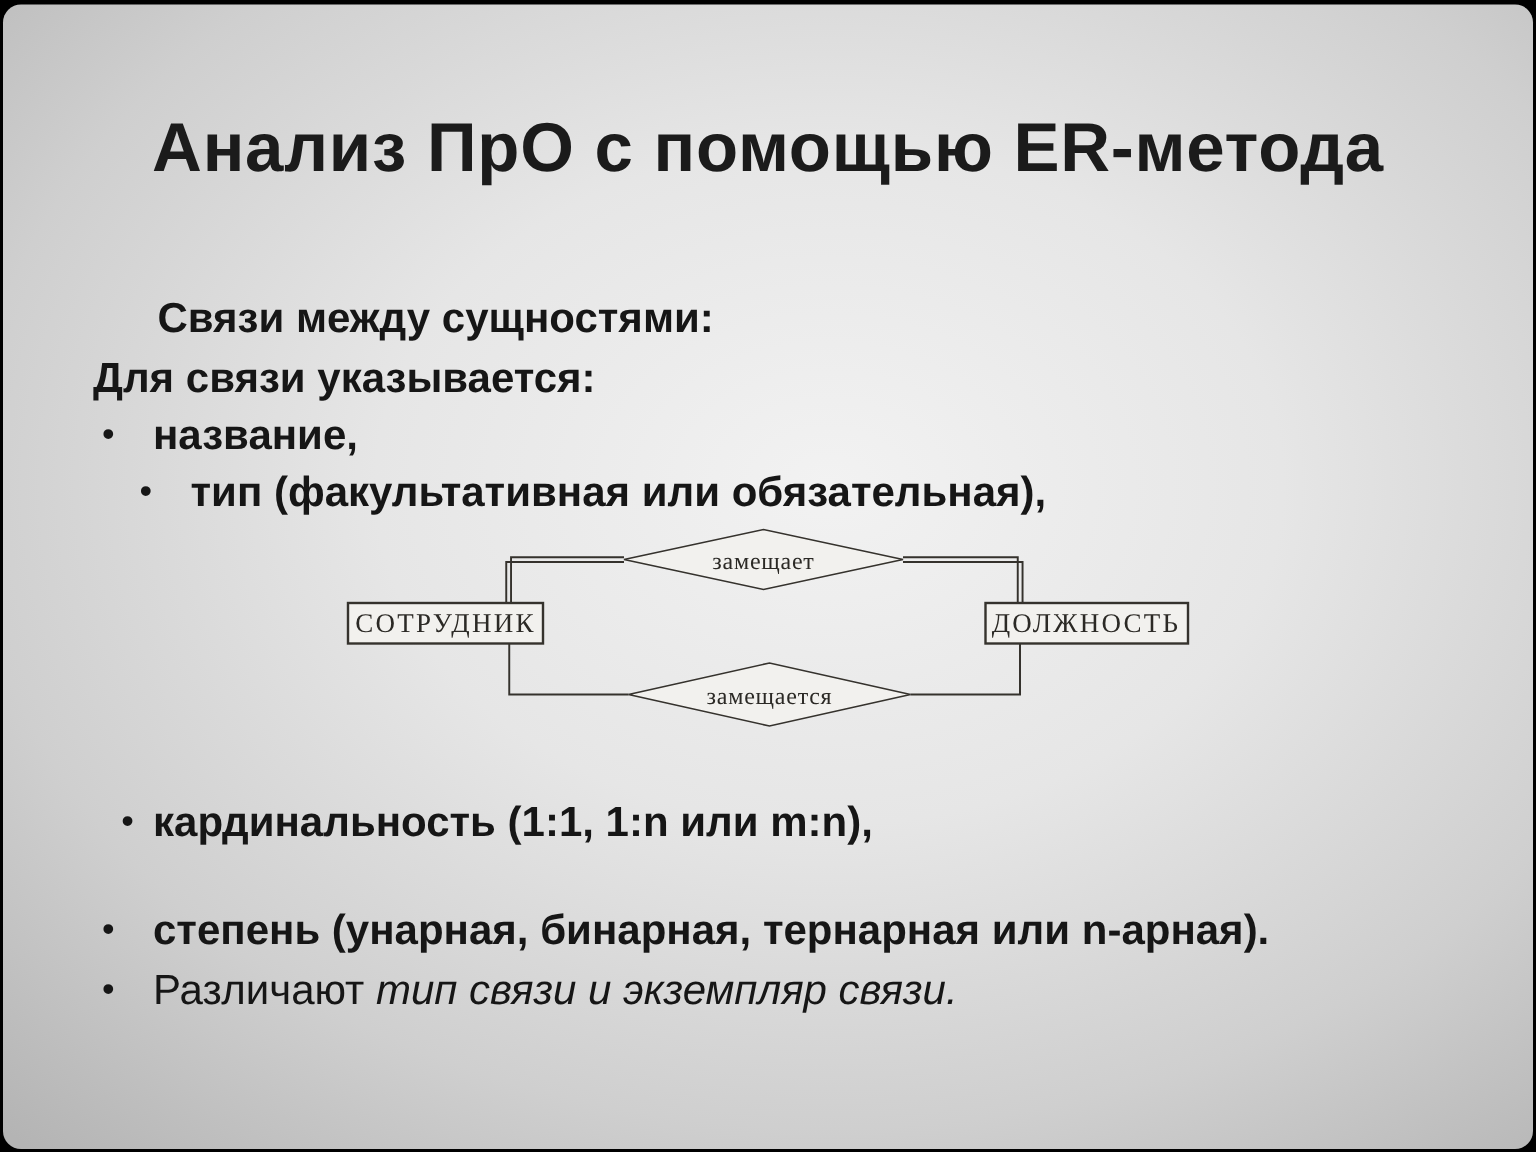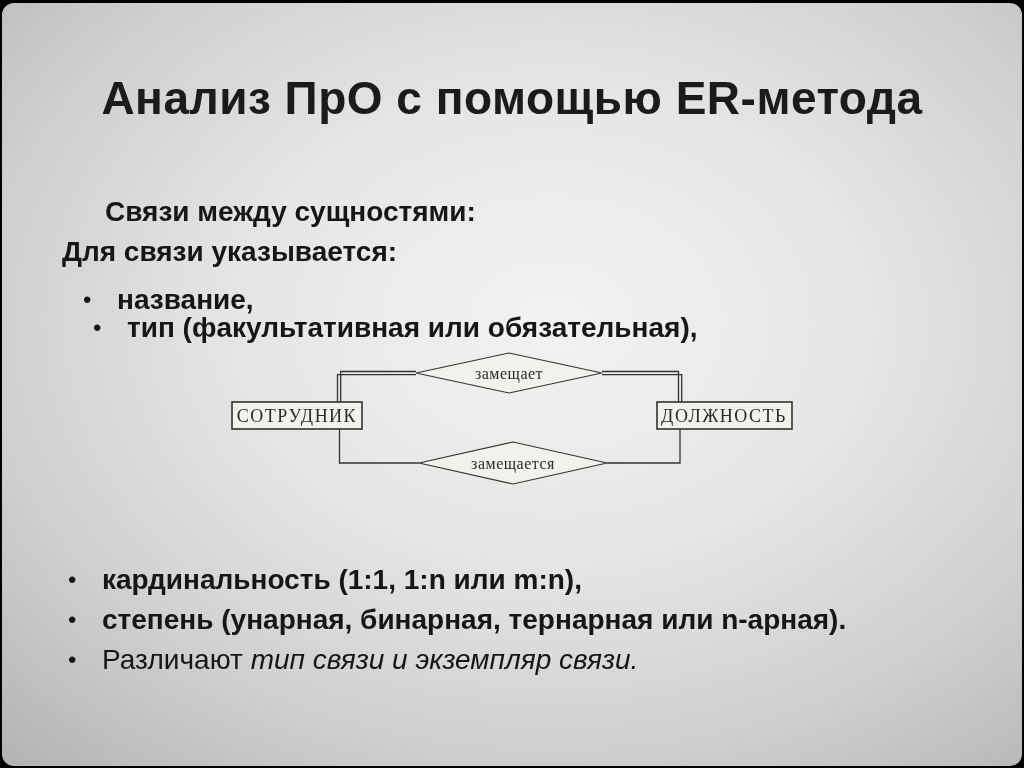--- a/index.html
+++ b/index.html
@@ -41,21 +41,21 @@
 <body>
 
 <div class="slide">
 
   <h1 class="title">Анализ ПрО с помощью ER-метода</h1>
 
   <div class="line bold" style="left:103px;top:192px;">Связи между сущностями:</div>
 
   <div class="line" style="left:60px;top:232px;">Для связи указывается:</div>
 
-  <div class="bullet-row" style="top:280px;margin-left:15px;">
+  <div class="bullet-row" style="top:270px;">
     <span class="dot">•</span><span class="btext bold">название,</span>
   </div>
 
   <div class="bullet-row" style="top:308px;margin-left:25px;">
     <span class="dot">•</span><span class="btext bold">тип (факультативная или обязательная),</span>
   </div>
 
   <div class="diagram">
     <svg viewBox="0 0 575 140">
 
@@ -73,21 +73,21 @@
       <rect class="shape" stroke-width="1.6" x="2" y="52" width="130" height="27"></rect>
       <rect class="shape" stroke-width="1.6" x="427" y="52" width="135" height="27"></rect>
 
       <text class="ent" x="67" y="71.5" text-anchor="middle">СОТРУДНИК</text>
       <text class="ent" x="494" y="71.5" text-anchor="middle">ДОЛЖНОСТЬ</text>
       <text class="rel" x="279" y="29" text-anchor="middle">замещает</text>
       <text class="rel" x="283" y="119" text-anchor="middle">замещается</text>
     </svg>
   </div>
 
-  <div class="bullet-row" style="top:560px;">
+  <div class="bullet-row" style="top:528px;text-align:center;">
     <span class="dot">•</span><span class="btext bold">кардинальность (1:1, 1:n или m:n),</span>
   </div>
 
   <div class="bullet-row" style="top:600px;">
     <span class="dot">•</span><span class="btext bold">степень (унарная, бинарная, тернарная или n-арная).</span>
   </div>
 
   <div class="bullet-row" style="top:640px;">
     <span class="dot">•</span><span class="btext"><span>Различают </span><span class="it">тип связи и экземпляр связи.</span></span>
   </div>

